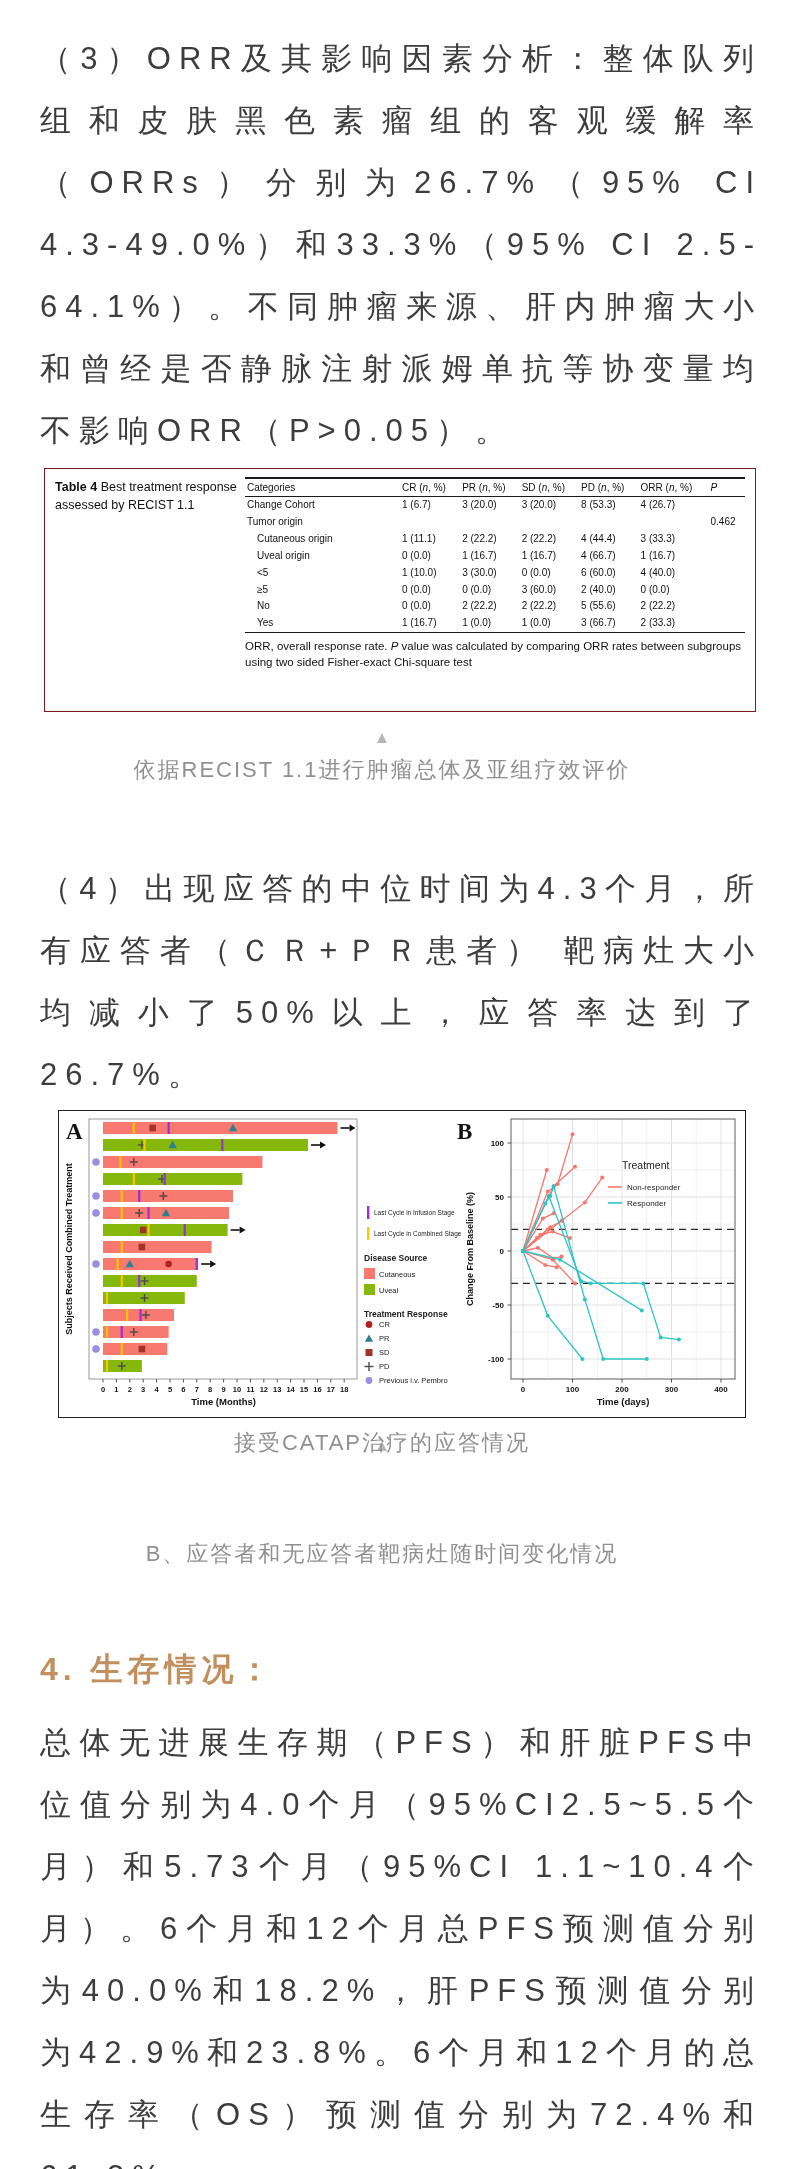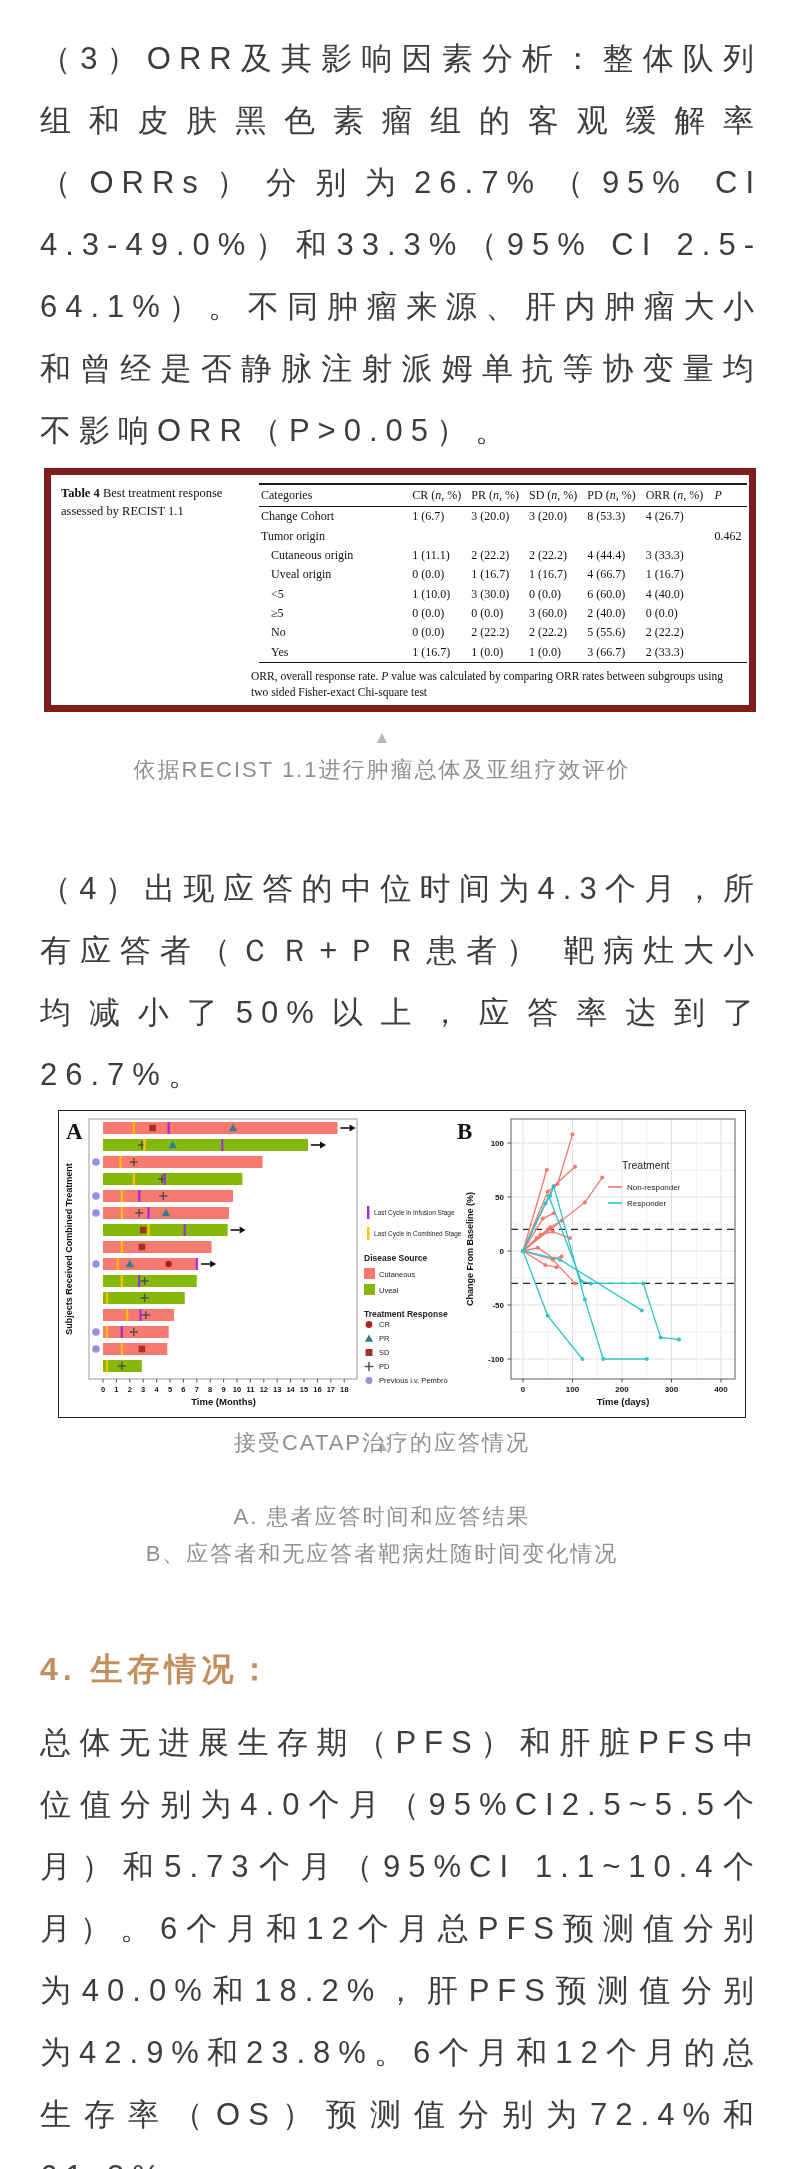--- a/index.html
+++ b/index.html
@@ -7,26 +7,26 @@
           font-family:"Liberation Sans", sans-serif; }
   .body-text { position:absolute; left:40px; width:722px; margin:0;
                font-size:31px; line-height:62px; letter-spacing:8px;
                text-align:justify; color:var(--body_text,#3d3d3d); }
   #p3 { top:28px; }
   #p4 { top:858px; }
   #p5 { top:1712px; }
 
   
   #table-box { position:absolute; top:468px; left:44px; width:712px; height:244px;
-               border:7px solid #7f1d1d; box-sizing:border-box; display:flex;
-               font-family:Liberation Serif, serif; color:#111; background:#fff; }
+               border:1px solid #7f1d1d; box-sizing:border-box; display:flex;
+               font-family:Liberation Sans, sans-serif; color:#111; background:#fff; }
   .table-caption-cell { width:182px; padding:10px 4px 0 10px; font-size:12.5px; line-height:1.4; }
   .tbl-label { font-weight:bold; }
   .table-main { flex:1; padding:8px 10px 0 4px; }
-  #t4 { width:100%; border-collapse:collapse; font-size:12px;margin-left:8px; }
+  #t4 { width:100%; border-collapse:collapse; font-size:10px; }
   #t4 th { text-align:left; font-weight:normal; padding:3px 2px;
            border-top:2px solid #1a1a1a; border-bottom:1.5px solid #1a1a1a; }
   #t4 td { padding:2.2px 2px; line-height:1.25; }
   #t4 th:nth-child(1){ width:31%; }
   #t4 tbody tr:last-child td { border-bottom:1.5px solid #1a1a1a; }
   #t4 td.indent { padding-left:12px; }
   .footnote { margin:6px 0 0 0; font-size:11.5px; line-height:1.35; }
 
   .tri { position:absolute; left:0; width:100%; text-align:center;
          font-size:17px; color:var(--triangle_gray,#b8b8b8); }
@@ -426,19 +426,18 @@
             <text x="568" y="79" font-size="8" fill="#222">Non-responder</text>
             <line x1="549" y1="92" x2="563" y2="92" stroke="#2EC5C5" stroke-width="1.6"></line>
             <text x="568" y="95" font-size="8" fill="#222">Responder</text>
           </g>
         </g>
       </svg>
   </div>
 
   <div class="tri" id="tri2">▲</div>
   <p class="caption" id="figcap-title">接受CATAP治疗的应答情况</p>
-  <p class="caption" id="figcap-a">A. 患者应答时间和应答结果</p>
   <p class="caption" id="figcap-b">B、应答者和无应答者靶病灶随时间变化情况</p>
 
   <h3 id="heading">4. 生存情况：</h3>
   <p class="body-text" id="p5">总体无进展生存期（PFS）和肝脏PFS中位值分别为4.0个月（95%CI2.5~5.5个月）和5.73个月（95%CI 1.1~10.4个月）。6个月和12个月总PFS预测值分别为40.0%和18.2%，肝PFS预测值分别为42.9%和23.8%。6个月和12个月的总生存率（OS）预测值分别为72.4%和61.3%。</p>
 
 </div>
 
 </body></html>

